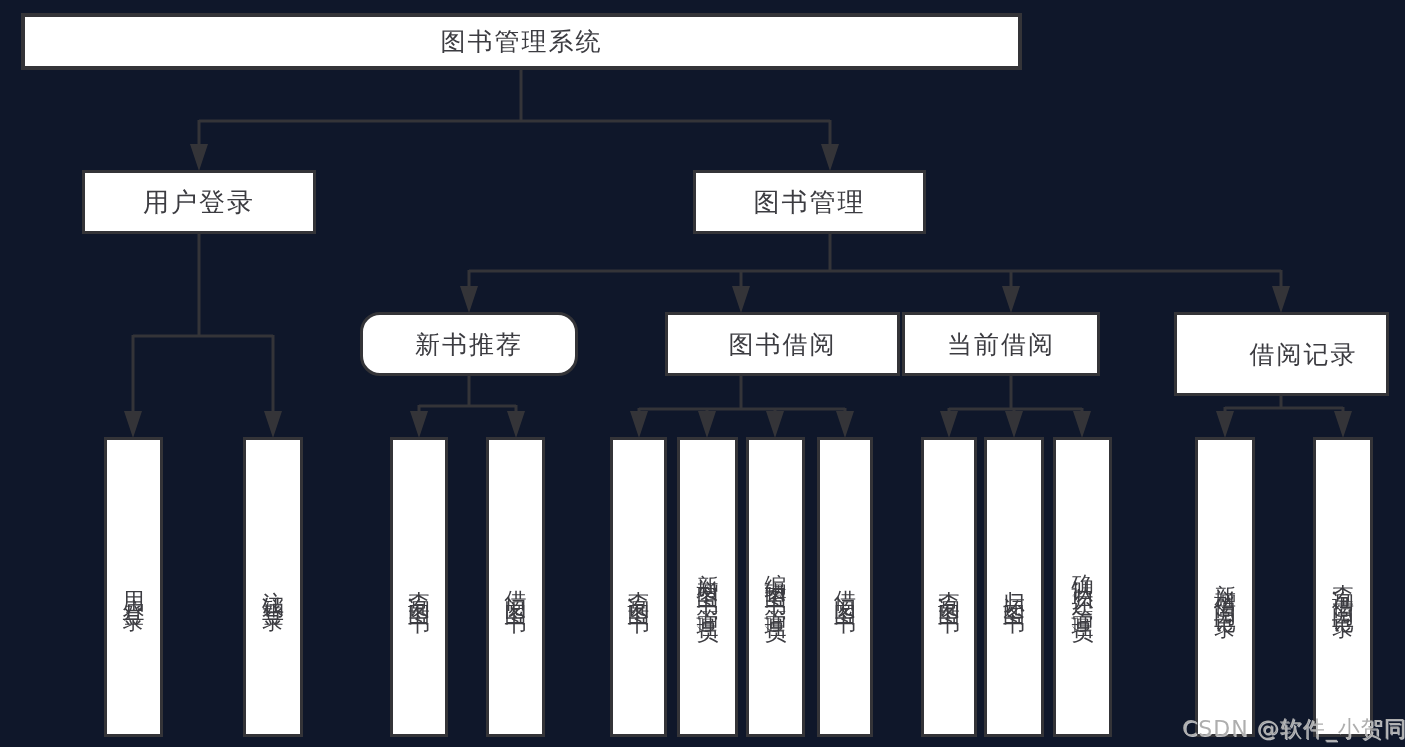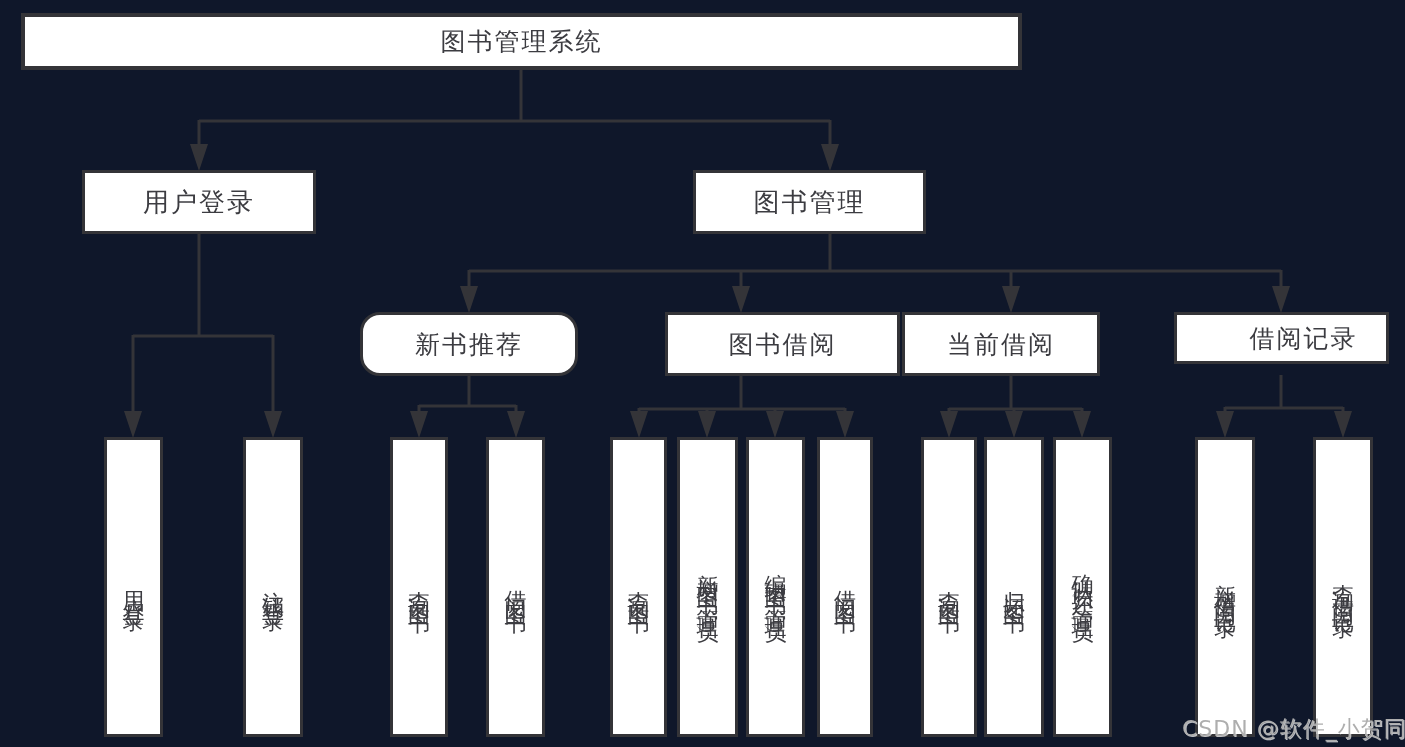--- a/index.html
+++ b/index.html
@@ -41,21 +41,21 @@
   }
   
   #box-root{left:21px;top:13px;width:1001px;height:57px;border-width:4px;font-size:25px;}
   
   #box-user-login{left:82px;top:170px;width:234px;height:64px;}
   #box-book-mgmt{left:693px;top:170px;width:233px;height:64px;}
   
   #box-new-books{left:360px;top:312px;width:218px;height:64px;font-size:25px;border-radius:20px;}
   #box-book-borrow{left:633px;top:312px;width:235px;height:64px;font-size:25px;margin-left:32px;}
   #box-current-borrow{left:902px;top:312px;width:198px;height:64px;font-size:25px;}
-  #box-borrow-records{left:1174px;top:312px;width:215px;height:52px;font-size:25px;padding-left:44px;}
+  #box-borrow-records{left:1174px;top:312px;width:215px;height:84px;font-size:25px;padding-left:44px;}
   
   .leaf{top:437px;height:300px;}
   #leaf-1{left:104px;width:59px;}
   #leaf-2{left:243px;width:60px;}
   #leaf-3{left:390px;width:58px;}
   #leaf-4{left:486px;width:59px;}
   #leaf-5{left:610px;width:57px;}
   #leaf-6{left:677px;width:61px;}
   #leaf-7{left:746px;width:59px;}
   #leaf-8{left:817px;width:56px;}

